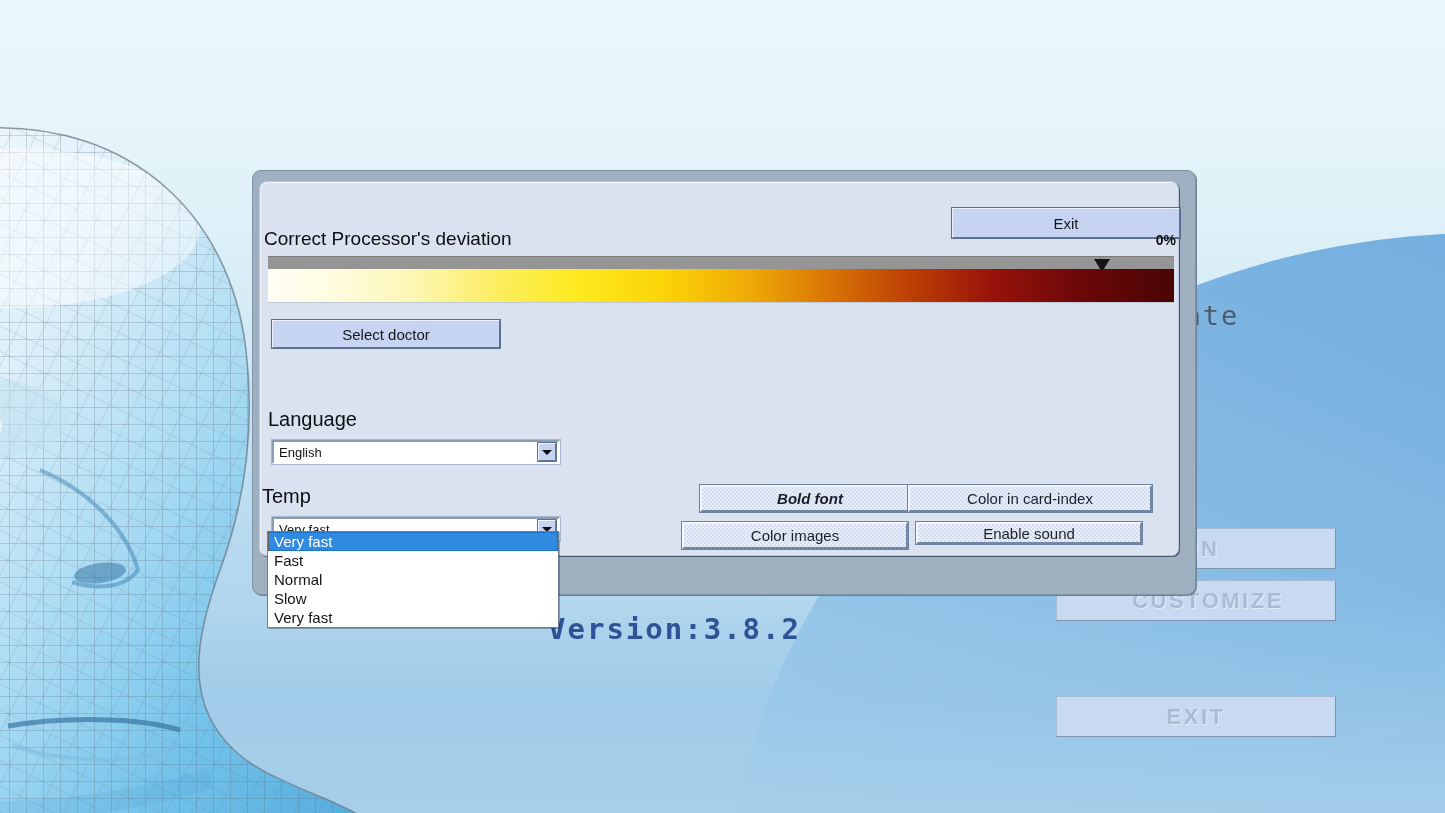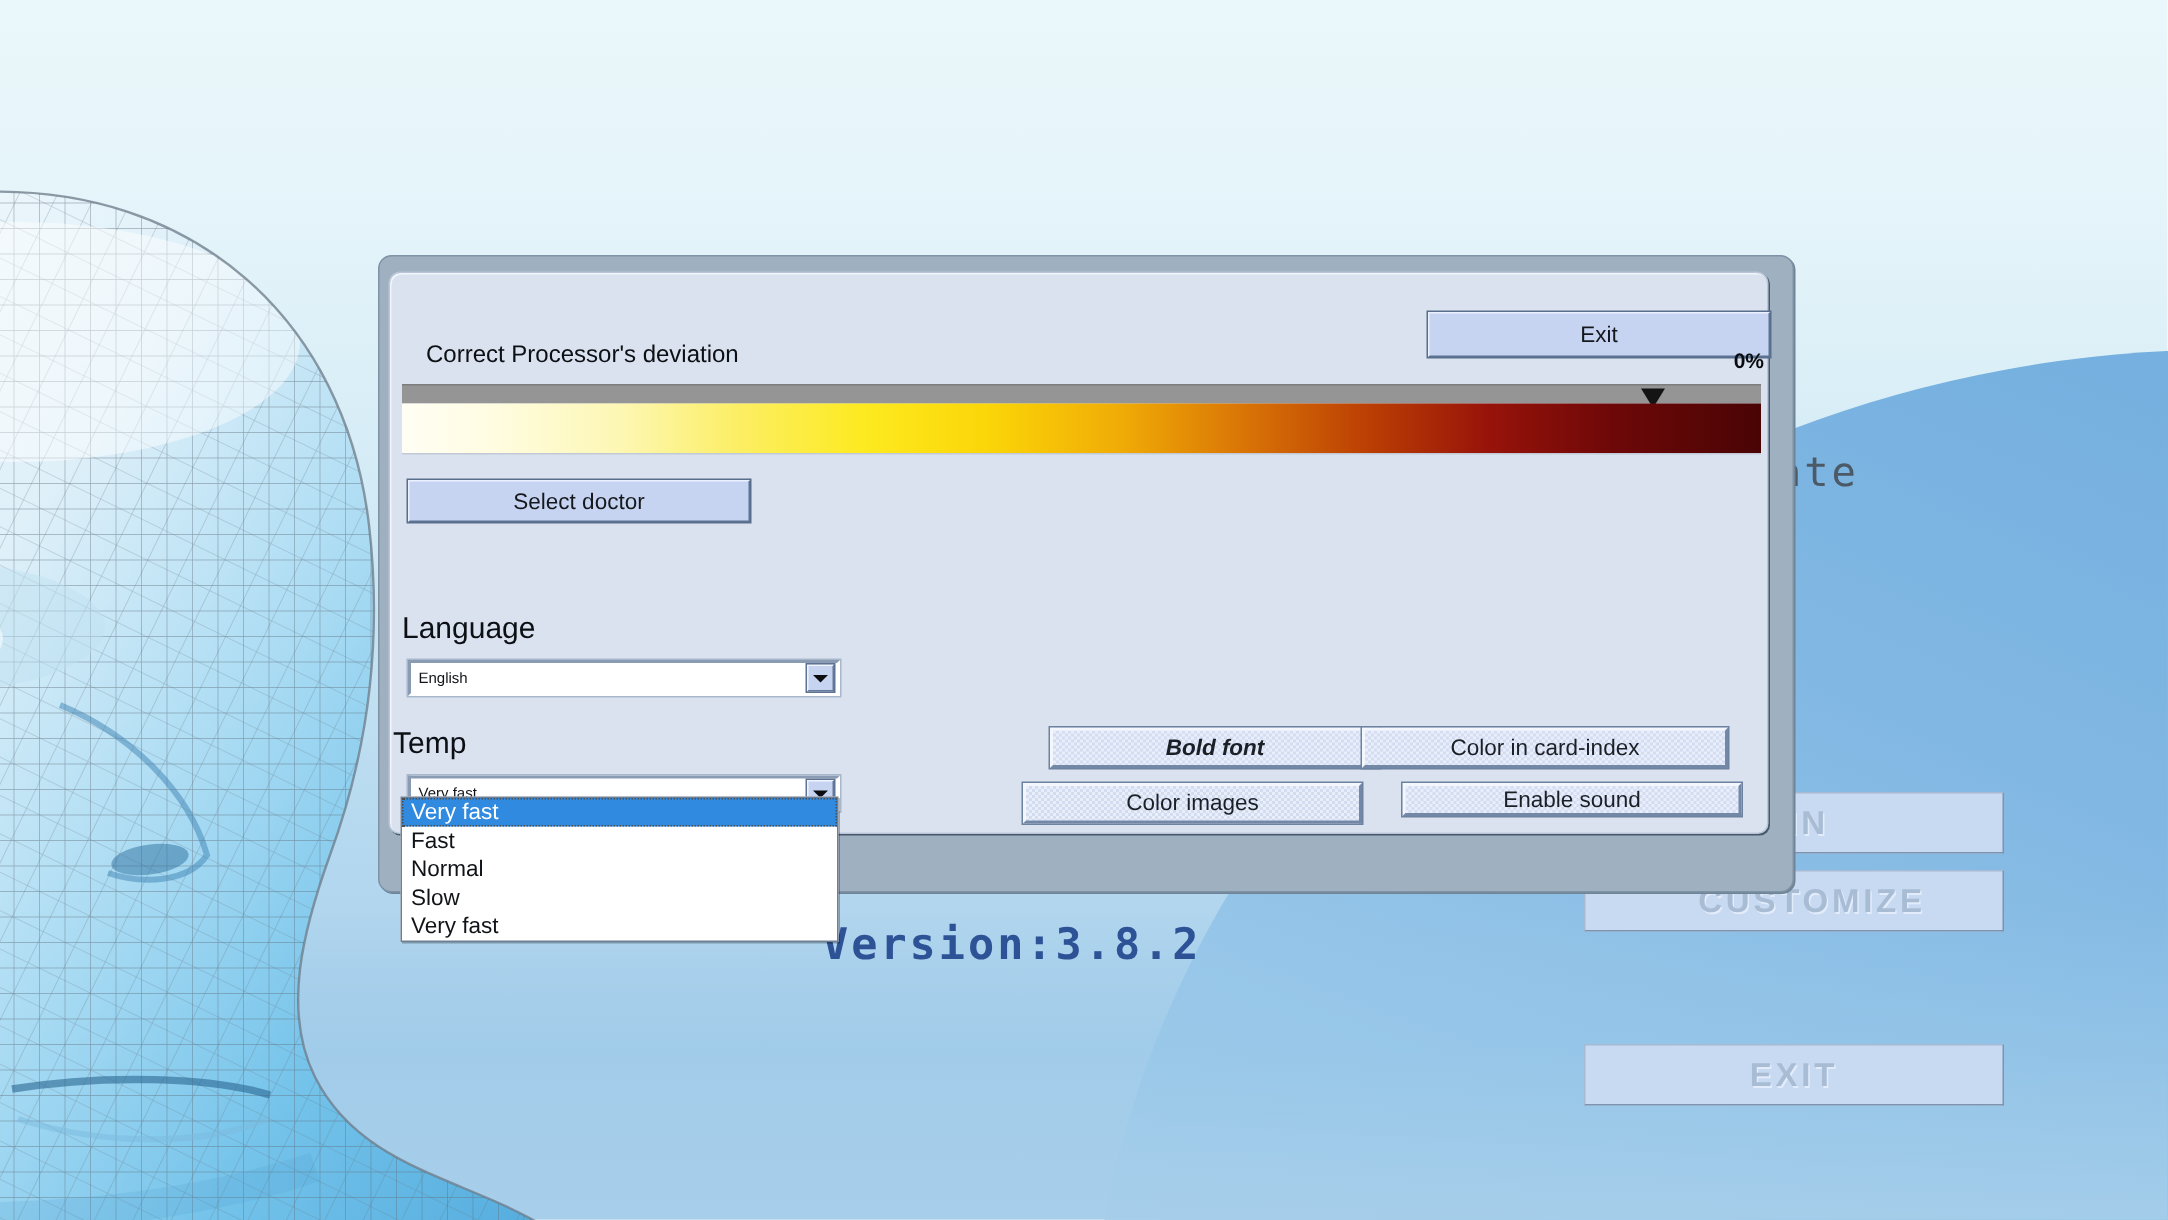--- a/index.html
+++ b/index.html
@@ -130,22 +130,22 @@
     display: flex; align-items: center; justify-content: center;
     font-size: 15px;
     color: #1b2027;
     cursor: default;
   }
 
   #exit-button { left: 692px; top: 26px; width: 228px; height: 30px; }
 
   #dialog-title {
     position: absolute;
-    left: 24px; top: 46px;
-    font-size: 16px;
+    left: 4px; top: 46px;
+    font-size: 19px;
     color: #0c0f13;
     white-space: nowrap;
     text-align: right;
   }
   #progress-percent {
     position: absolute;
     right: 2px; top: 50px;
     font-size: 14px; font-weight: bold;
     color: #0a0c10;
   }
@@ -196,21 +196,21 @@
     background: #ffffff;
     border: 2px solid;
     border-color: #8a9bb4 #ffffff #ffffff #8a9bb4;
     outline: 1px solid #a9b7cb;
     display: flex; align-items: center;
     cursor: default;
   }
   .combo-value {
     flex: 1;
     padding-left: 5px;
-    font-size: 10px;
+    font-size: 13px;
     color: #101317;
     white-space: nowrap;
     overflow: hidden;
   }
   .combo-arrow-btn {
     width: 18px; height: 18px;
     margin-right: 2px;
     background: #c6d4f2;
     border: 1px solid;
     border-color: #f0f4ff #64789a #64789a #f0f4ff;
@@ -248,21 +248,21 @@
   .dropdown-option.selected {
     background: #2f8ae0;
     color: #ffffff;
     outline: 1px dotted #4e4e4e;
     outline-offset: -1px;
   }
 
   #bold-font-button        { left: 440px; top: 303px; width: 220px; height: 27px; font-style: italic; font-weight: bold; }
   #color-card-index-button { left: 648px; top: 303px; width: 244px; height: 27px; }
   #color-images-button     { left: 422px; top: 340px; width: 226px; height: 27px; }
-  #enable-sound-button     { left: 675px; top: 340px; width: 226px; height: 22px; }
+  #enable-sound-button     { left: 656px; top: 340px; width: 226px; height: 22px; }
 </style>
 </head>
 <body>
 
 <div id="app-background">
   <div id="bg-wave-right"></div>
   <div id="bg-wave-bottom"></div>
 </div>
 
 <div id="wireframe-head">

